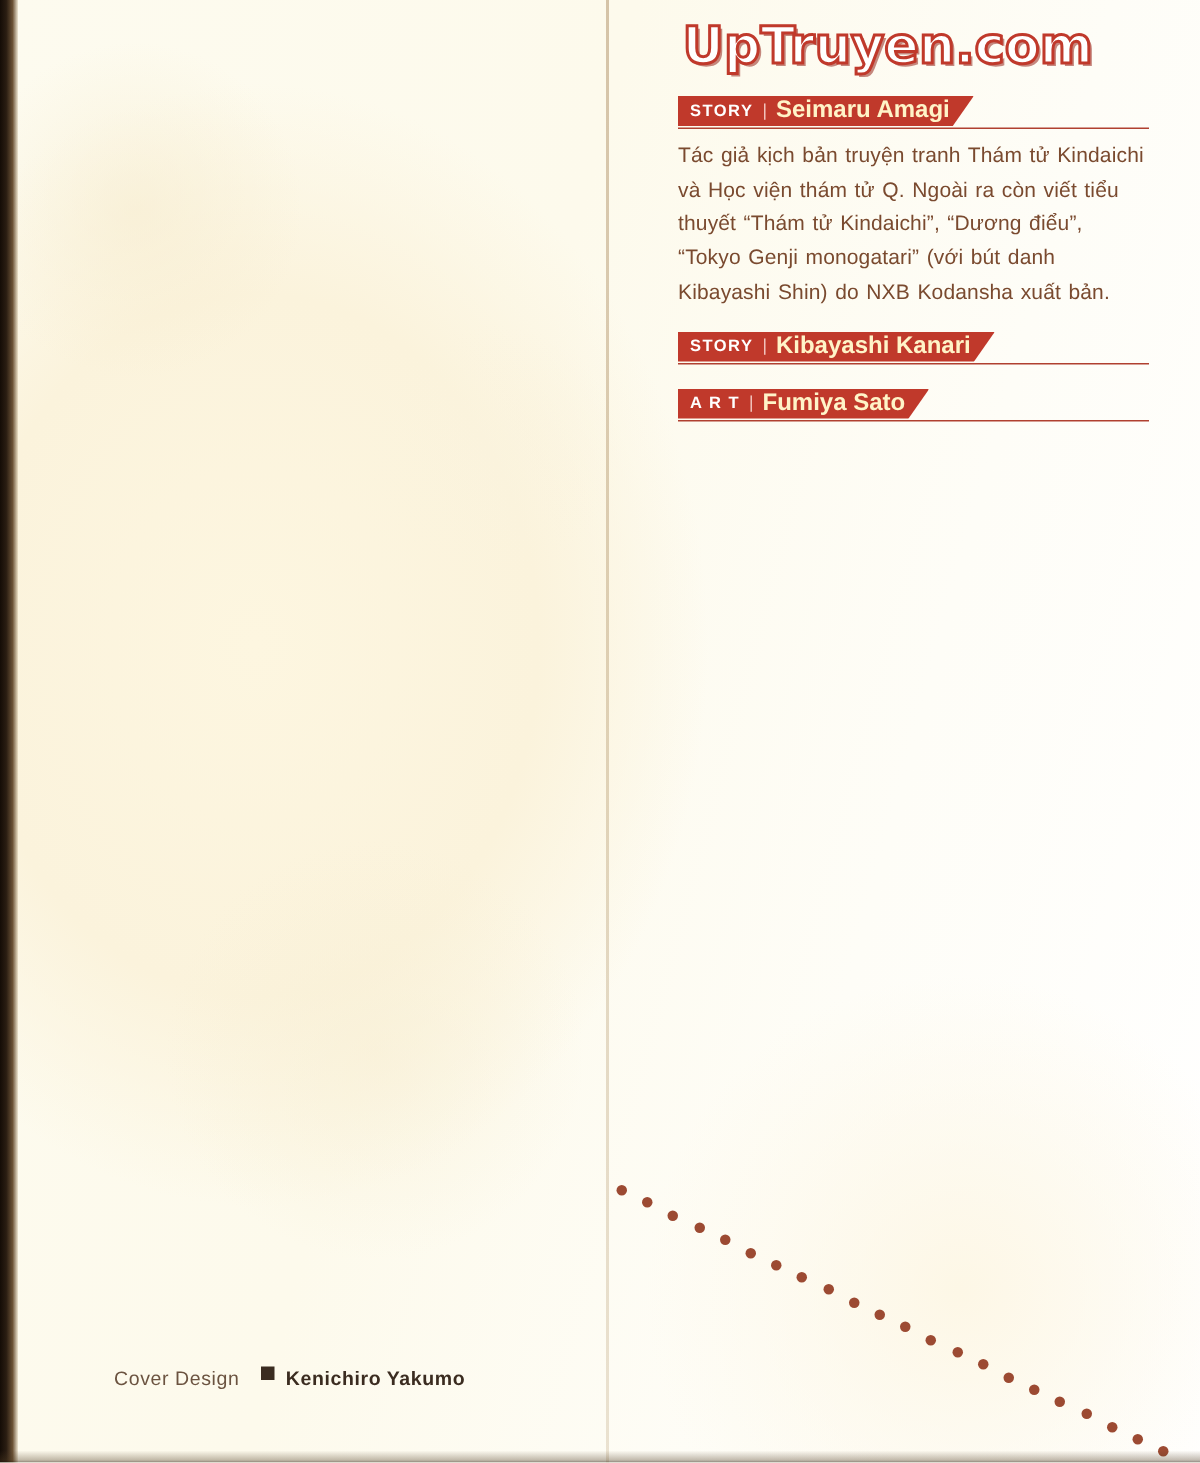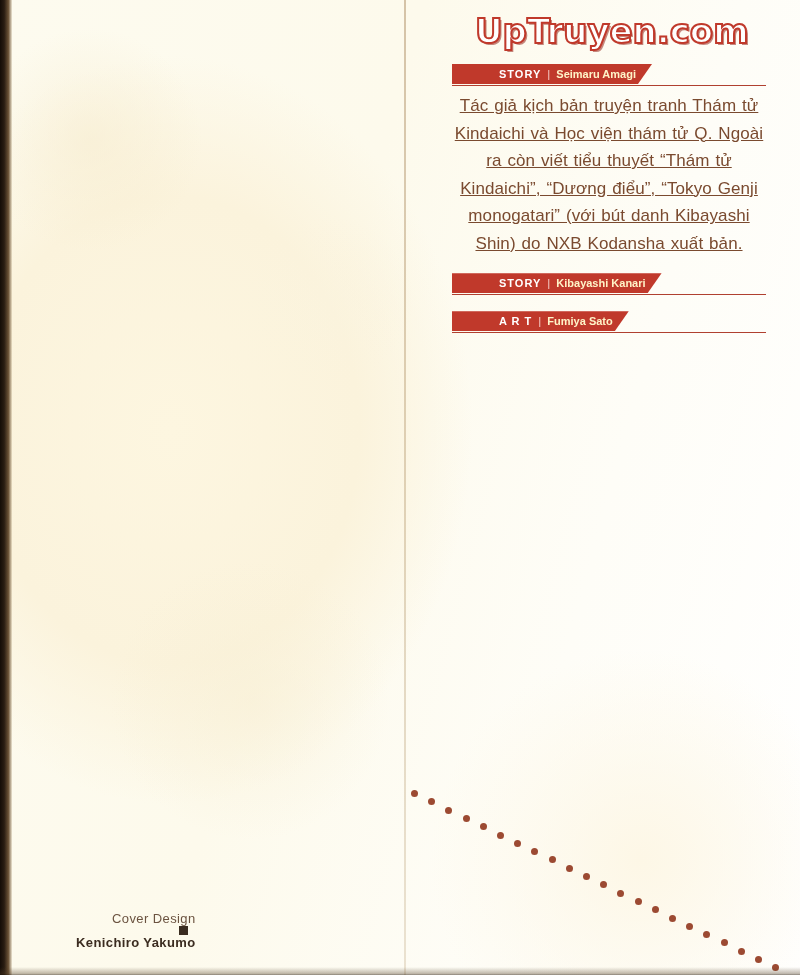--- a/index.html
+++ b/index.html
@@ -78,21 +78,21 @@
     font-family: "DejaVu Sans", sans-serif;
     font-size: 34px;
     font-weight: bold;
     letter-spacing: 0px;
     color: #ffffff;
     -webkit-text-stroke: 2px #c0392b;
     text-shadow:
       2px 2px 0 rgba(150,40,30,0.55),
       0 0 1px #c0392b;
     line-height: 1;
-    margin-left: 23px;
+    margin-left: 3px;
     white-space: nowrap;
   }
 
   .section {
     margin-top: 16px;
   }
 
   .tag-row {
     position: relative;
     height: 22px;
@@ -111,62 +111,59 @@
     color: #ffffff;
     padding: 0 16px 0 8px;
     clip-path: polygon(0 0, 100% 0, calc(100% - 14px) 100%, 0 100%);
     font-size: 11.5px;
     white-space: nowrap;
   }
   .tag .kind {
     font-weight: bold;
     letter-spacing: 1px;
     font-size: 11px;
-    margin-left: 39px;
   }
   .tag .sep {
     margin: 0 6px;
     color: #f3c8c2;
   }
   .tag .person {
-    font-size: 11px;
+    font-size: 16px;
     font-weight: bold;
     color: #fff4c8;
   }
 
   .rule {
     position: absolute;
     left: 0;
     bottom: 0;
     width: 100%;
     height: 1px;
     background: #b04030;
   }
 
   .body-text {
-    font-size: 17px;
+    font-size: 14px;
     line-height: 1.62;
     color: #7a4a2f;
     letter-spacing: 0.1px;
-    text-align: center;
+    text-align: left;
     word-spacing: 1px;
-    text-decoration: underline;
   }
 
   
   .credit {
     position: absolute;
     left: 76px;
     top: 911px;
     display: flex;
-    align-items: flex-end;
+    align-items: flex-start;
     font-size: 13px;
     color: #5b4432;
     letter-spacing: 0.4px;
-    flex-direction: column;
   }
   .credit .label {
     font-size: 13px;
     color: #6b5340;
   }
   .credit .sq {
     display: inline-block;
     width: 9px;
     height: 9px;
     background: #3a2c20;

